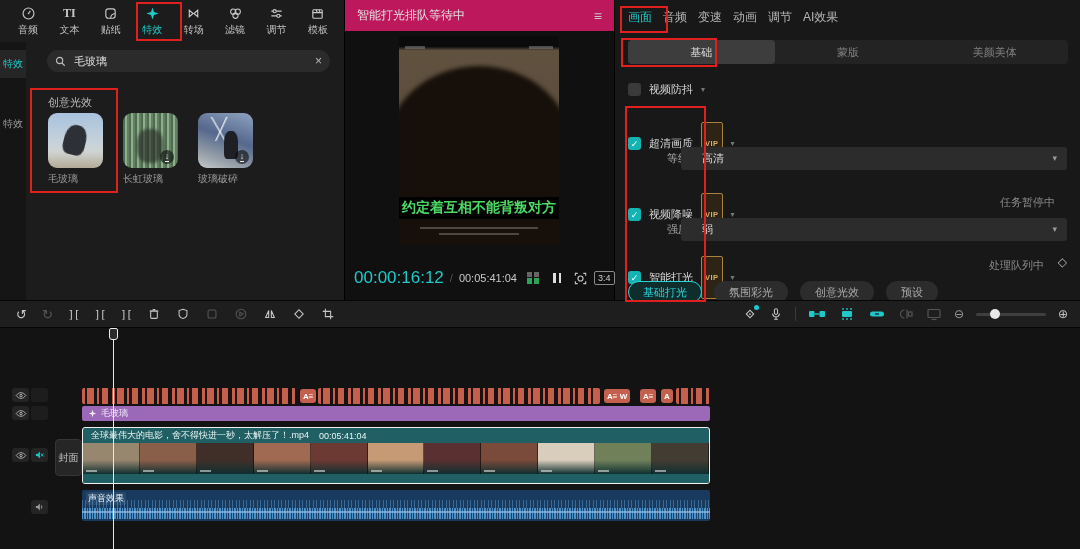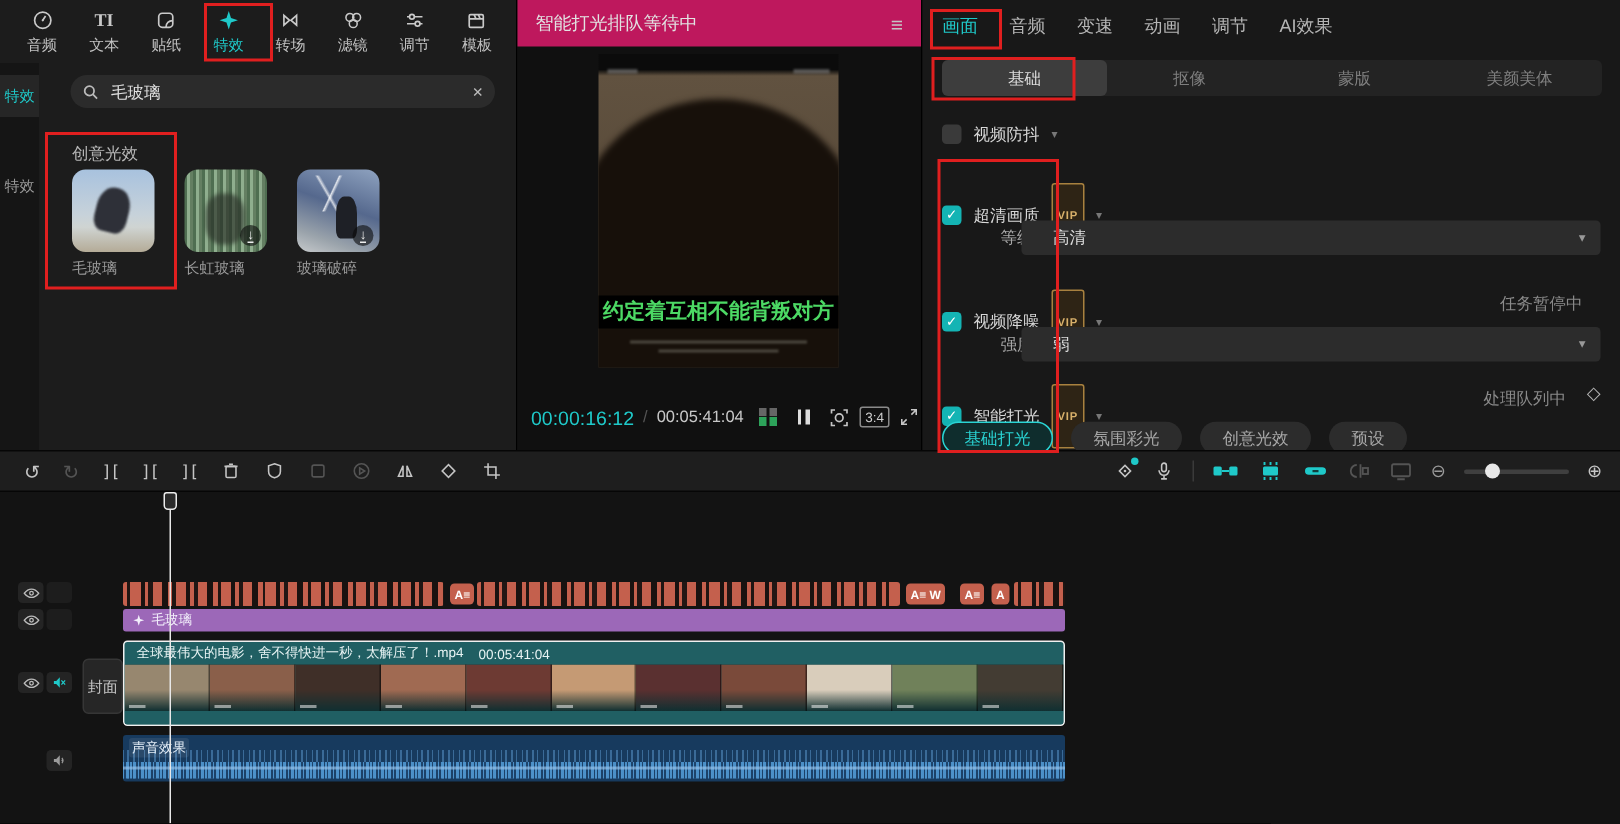--- a/index.html
+++ b/index.html
@@ -50,32 +50,32 @@
   .pv-menu{margin-left:auto;font-size:14px;color:#c5c5c5;cursor:pointer;}
   .video{position:absolute;left:54px;top:36px;width:160px;height:209px;overflow:hidden;
     background:linear-gradient(180deg,#0b0b0b 0%,#0b0b0b 5%,#615240 7%,#594b3a 45%,#4c4133 80%,#3e352a 100%);}
   .dome{position:absolute;left:-14px;right:-14px;top:30px;bottom:-24px;background:#17100a;border-radius:50% 50% 0 0/42% 42% 0 0;filter:blur(2px);}
   .wm{position:absolute;top:10px;height:3px;background:#999;opacity:.45;filter:blur(.7px);}
   .wm.l{left:6px;width:20px;} .wm.r{right:6px;width:24px;}
   .green-sub{position:absolute;left:50%;transform:translateX(-50%);bottom:26px;background:#000;color:#4cd964;font-size:14px;font-weight:bold;padding:2px 5px;white-space:nowrap;}
   .blur-line{position:absolute;left:50%;transform:translateX(-50%);height:2.5px;background:#9a9a8c;opacity:.4;filter:blur(.6px);}
   .blur-line.a{bottom:16px;width:118px;} .blur-line.b{bottom:10px;width:80px;}
   .pv-controls{position:absolute;left:0;right:0;top:262px;height:32px;display:flex;align-items:center;padding:0 9px;gap:6px;}
-  .t-cur{font-size:13px;color:#1fc9c9;} .t-sep{font-size:11px;color:#555;} .t-tot{font-size:11px;color:#c8c8c8;}
+  .t-cur{font-size:17px;color:#1fc9c9;} .t-sep{font-size:11px;color:#555;} .t-tot{font-size:11px;color:#c8c8c8;}
   .meter{display:flex;gap:2px;align-items:flex-end;margin-left:4px;}
   .meter i{display:block;width:5px;height:12px;background:linear-gradient(180deg,#666 0 5px,#1a1a1a 5px 6px,#2da35a 6px 12px);}
   .pause{display:flex;gap:3px;margin-left:8px;cursor:pointer;}
   .pause i{display:block;width:2.5px;height:10px;background:#ddd;}
   .pv-spacer{flex:1;}
   .ratio-box{border:1px solid #8a8a8a;border-radius:2px;color:#ccc;font-size:9px;padding:0 3px;line-height:12px;cursor:pointer;}
   .pv-ic{color:#c5c5c5;cursor:pointer;}
 
   
   .inspector{position:absolute;left:615px;top:0;width:465px;height:300px;background:#181818;overflow:hidden;}
-  .insp-tabs{position:absolute;left:13px;top:9px;display:flex;gap:21px;font-size:12px;color:#b5b5b5;}
+  .insp-tabs{position:absolute;left:13px;top:9px;display:flex;gap:11px;font-size:12px;color:#b5b5b5;}
   .insp-tab{cursor:pointer;} .insp-tab.active{color:#1fc9c9;}
   .subtab-bar{position:absolute;left:13px;top:40px;width:440px;height:24px;background:#232323;border-radius:4px;display:flex;}
   .subtab{flex:1;display:flex;align-items:center;justify-content:center;font-size:11px;color:#7f7f7f;cursor:pointer;border-radius:4px;}
   .subtab.active{background:#3d3d3d;color:#dedede;}
   .irow{position:absolute;left:13px;display:flex;align-items:center;gap:8px;font-size:11px;color:#d8d8d8;}
   .cb{width:13px;height:13px;border-radius:3px;background:#3a3a3a;display:flex;align-items:center;justify-content:center;font-size:9px;color:#fff;cursor:pointer;}
   .cb.on{background:#14b4b4;}
   .vip{font-size:7.5px;font-weight:bold;letter-spacing:.5px;color:#d8b06a;border:1px solid #a8813f;background:#2e2415;border-radius:2px;padding:16px 3px;line-height:9px;}
   .mini-chev{font-size:8px;color:#777;}
   .sub-label{color:#a8a8a8;margin-left:39px;}
@@ -324,21 +324,20 @@
     <div class="insp-tabs">
       <span class="insp-tab active">画面</span>
       <span class="insp-tab">音频</span>
       <span class="insp-tab">变速</span>
       <span class="insp-tab">动画</span>
       <span class="insp-tab">调节</span>
       <span class="insp-tab">AI效果</span>
     </div>
     <div class="subtab-bar">
       <span class="subtab active">基础</span>
-      <span class="subtab">抠像</span>
       <span class="subtab">蒙版</span>
       <span class="subtab">美颜美体</span>
     </div>
 
     <div class="irow" style="top:82px">
       <span class="cb"></span>
       <span>视频防抖</span>
       <span class="mini-chev">▾</span>
     </div>
 

